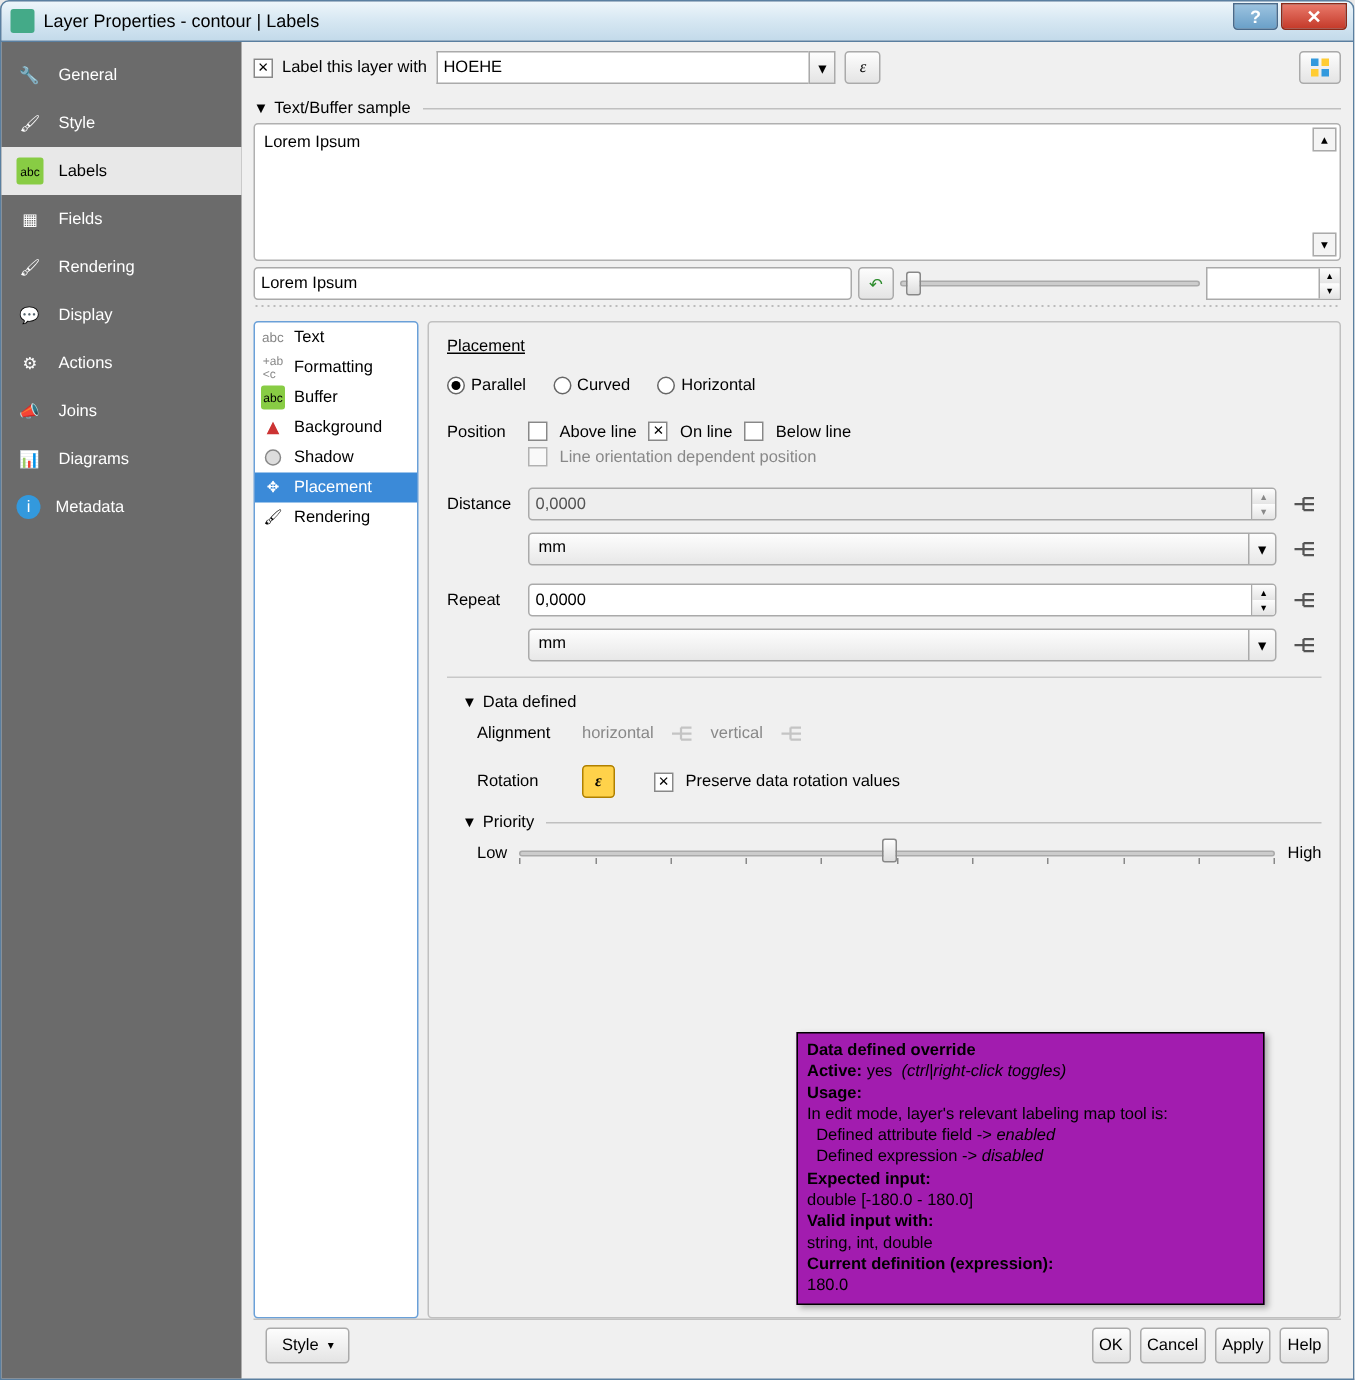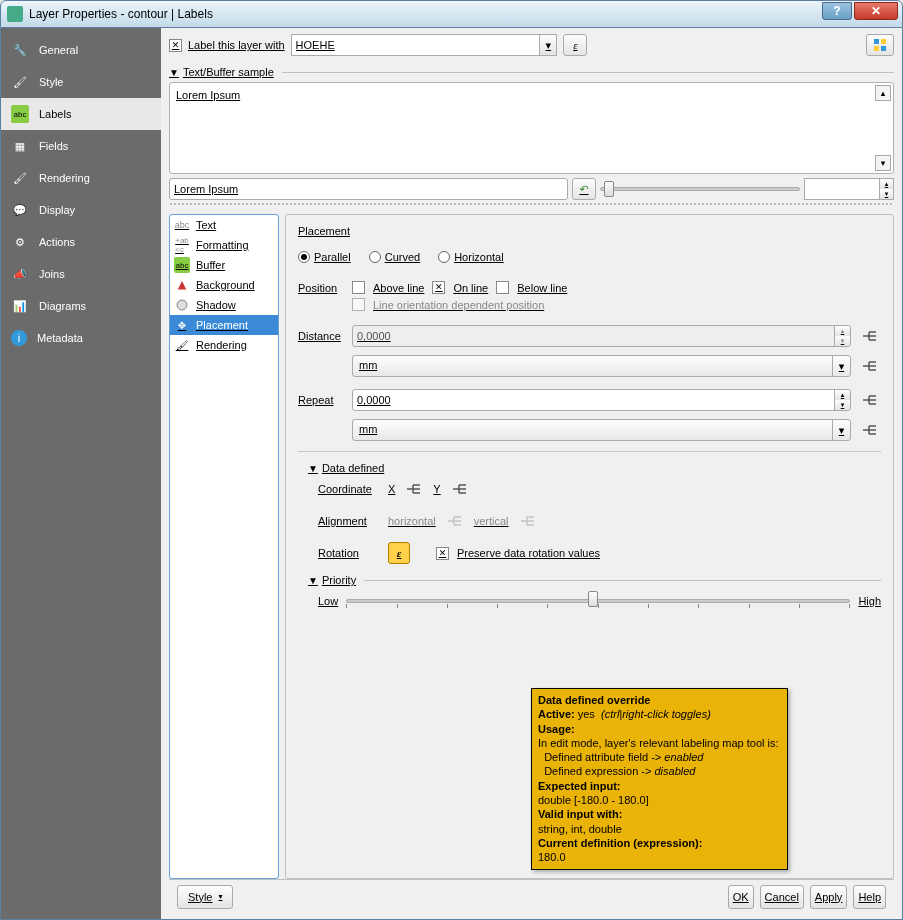--- a/index.html
+++ b/index.html
@@ -17,21 +17,21 @@
 
 .mainframe { height: 892px; background: #f0f0f0; border: 1px solid #5a7fa0; border-top: none; display: flex; }
 
 
 .sidebar { width: 160px; background: #6b6b6b; padding: 6px 0; }
 .sidebar .item { display: flex; align-items: center; height: 32px; padding: 0 10px; color: #fff; font-size: 12px; gap: 10px; cursor: pointer; }
 .sidebar .item.active { background: #e8e8e8; color: #000; }
 .sidebar .ico { width: 18px; height: 18px; display: flex; align-items: center; justify-content: center; }
 
 
-.content { flex: 1; padding: 6px 8px; display: flex; flex-direction: column; position: relative; text-decoration: underline; }
+.content { flex: 1; padding: 6px 8px; display: flex; flex-direction: column; position: relative; }
 
 
 .toprow { display: flex; align-items: center; gap: 6px; margin-bottom: 6px; }
 .chk { width: 13px; height: 13px; border: 1px solid #888; background: #fff; display: inline-flex; align-items: center; justify-content: center; font-size: 10px; line-height: 1; }
 .chk.checked::after { content: "✕"; font-size: 9px; color: #000; }
 .combo { flex: 1; display: flex; }
 .combo input { flex: 1; height: 22px; border: 1px solid #aaa; border-right: none; padding: 0 4px; background: #fff; }
 .combo .drop { width: 18px; height: 22px; border: 1px solid #aaa; background: linear-gradient(#fdfdfd,#e4e4e4); display: flex; align-items: center; justify-content: center; }
 .sqbtn { width: 24px; height: 22px; border: 1px solid #aaa; background: linear-gradient(#fdfdfd,#e4e4e4); display: flex; align-items: center; justify-content: center; border-radius: 3px; cursor: pointer; }
 
@@ -87,21 +87,21 @@
 .coord-lbl { color: #000; }
 .gray { color: #888; }
 
 .priority-slider { flex: 1; height: 22px; position: relative; display: flex; align-items: center; }
 .priority-slider .track { flex: 1; height: 4px; background: #ccc; border: 1px solid #aaa; border-radius: 2px; position: relative; }
 .priority-slider .ticks { position: absolute; left: 0; right: 0; top: 14px; display: flex; justify-content: space-between; }
 .priority-slider .ticks span { width: 1px; height: 4px; background: #888; }
 .priority-slider .thumb { position: absolute; left: 48%; top: 1px; width: 10px; height: 16px; background: linear-gradient(#fdfdfd,#ddd); border: 1px solid #888; border-radius: 2px; }
 
 
-.tooltip { position: absolute; left: 370px; top: 660px; width: 257px; background: #eab308; border: 1px solid #000; padding: 4px 6px; font-size: 11px; line-height: 1.3; z-index: 100; box-shadow: 2px 2px 4px rgba(0,0,0,0.3); }
+.tooltip { position: absolute; left: 370px; top: 660px; width: 312px; background: #a21caf; border: 1px solid #000; padding: 4px 6px; font-size: 11px; line-height: 1.3; z-index: 100; box-shadow: 2px 2px 4px rgba(0,0,0,0.3); }
 .tooltip b { font-weight: bold; }
 .tooltip i { font-style: italic; }
 
 
 .bottombar { height: 34px; display: flex; align-items: center; padding: 0 8px; gap: 6px; border-top: 1px solid #c0c0c0; }
 .bottombar .spacer { flex: 1; }
 .btn { height: 24px; padding: 0 4px; border: 1px solid #aaa; background: linear-gradient(#fdfdfd,#e4e4e4); border-radius: 3px; cursor: pointer; display: flex; align-items: center; justify-content: center; }
 .btn.small { padding: 0 10px; }
 .btn .drop { margin-left: 6px; font-size: 8px; }
 
@@ -347,35 +347,20 @@
 
         <hr class="sep">
 
         <div class="collapse-hdr" style="margin-left:10px;">
           <span class="arrow">▼</span>
           <span>Data defined</span>
         </div>
 
         <div style="padding-left:20px;">
           <div class="ddrow">
-            <span class="lbl">Coordinate</span>
-            <span class="coord-lbl">X</span>
-            <div class="ovbtn">
-                <svg viewBox="0 0 16 14">
-                  <path d="M1 7 L7 7 M7 3 L7 11 M7 3 L14 3 M7 7 L14 7 M7 11 L14 11" stroke="#555" stroke-width="1.5" fill="none"></path>
-                </svg>
-              </div>
-            <span class="coord-lbl">Y</span>
-            <div class="ovbtn">
-                <svg viewBox="0 0 16 14">
-                  <path d="M1 7 L7 7 M7 3 L7 11 M7 3 L14 3 M7 7 L14 7 M7 11 L14 11" stroke="#555" stroke-width="1.5" fill="none"></path>
-                </svg>
-              </div>
-          </div>
-          <div class="ddrow">
             <span class="lbl">Alignment</span>
             <span class="gray">horizontal</span>
             <div class="ovbtn" style="opacity:0.5;">
                 <svg viewBox="0 0 16 14">
                   <path d="M1 7 L7 7 M7 3 L7 11 M7 3 L14 3 M7 7 L14 7 M7 11 L14 11" stroke="#999" stroke-width="1.5" fill="none"></path>
                 </svg>
               </div>
             <span class="gray">vertical</span>
             <div class="ovbtn" style="opacity:0.5;">
                 <svg viewBox="0 0 16 14">

